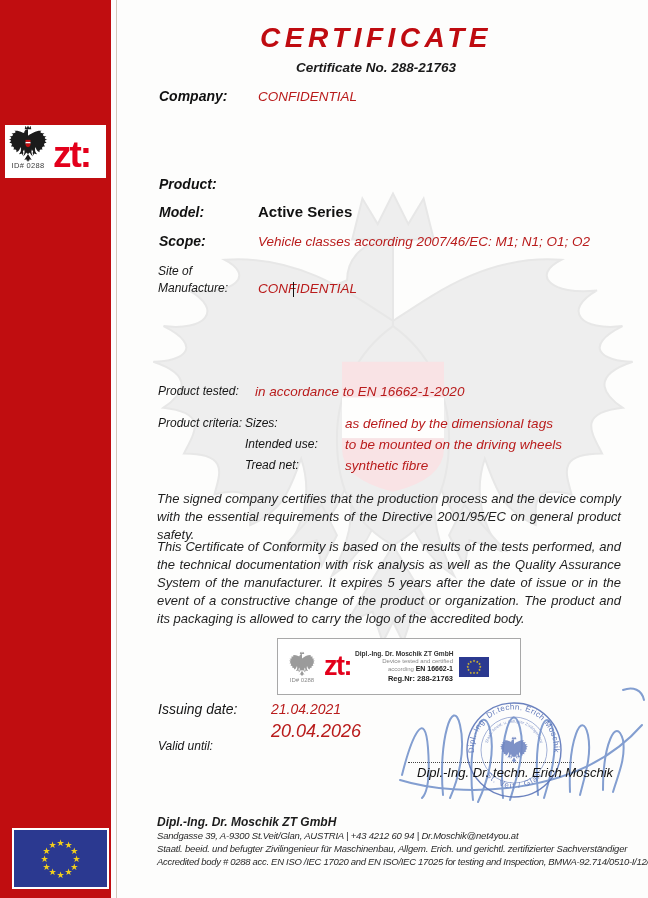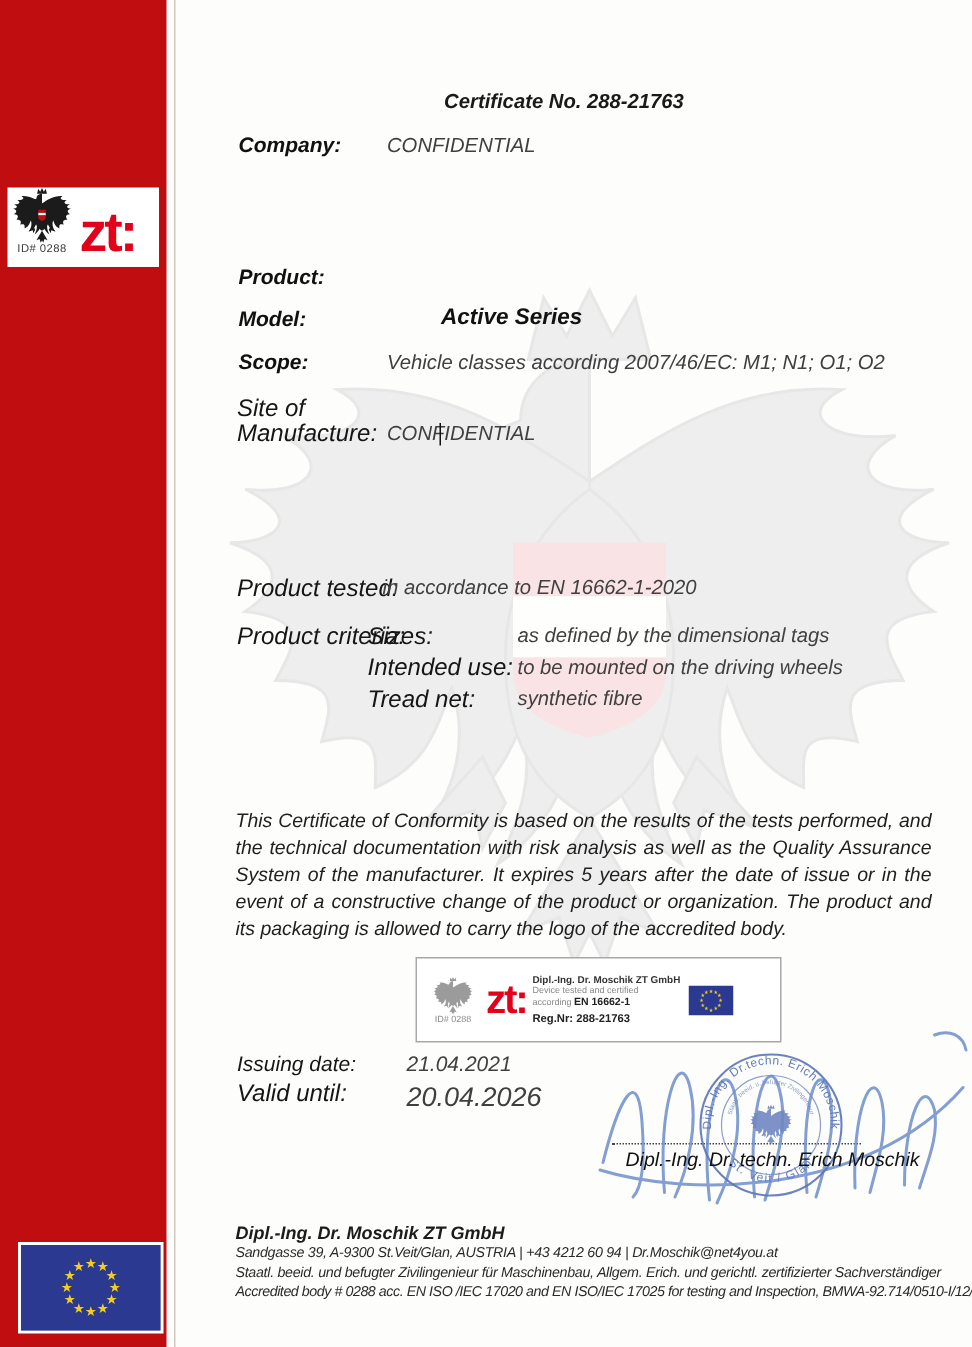--- a/index.html
+++ b/index.html
@@ -15,34 +15,34 @@
   
   .logo-box{position:absolute;left:5px;top:125px;width:101px;height:53px;background:#fff;display:flex;align-items:center;z-index:2;}
   .logo-eagle-wrap{position:relative;width:46px;height:53px;display:flex;flex-direction:column;align-items:center;}
   .logo-id{font-size:7.5px;color:#3c3c3c;letter-spacing:.3px;margin-top:-2px;white-space:nowrap;}
   .zt-big{font-weight:700;font-size:37px;line-height:37px;color:#e3001b;letter-spacing:-2px;margin-left:2px;margin-top:6px;}
 
   .title{position:absolute;left:118px;top:22px;width:516px;text-align:center;font-style:italic;font-weight:700;font-size:28px;letter-spacing:4.5px;color:#bf0b10;}
   .subtitle{position:absolute;left:118px;top:60px;width:516px;text-align:center;font-style:italic;font-weight:600;font-size:13.5px;color:#1a1a1a;}
 
   .lbl{position:absolute;font-style:italic;font-weight:700;font-size:14px;color:#111;white-space:nowrap;}
-  .lbl-reg{position:absolute;font-style:italic;font-weight:400;font-size:16px;color:#161616;white-space:nowrap;}
-  .val{position:absolute;font-style:italic;font-weight:400;font-size:13.5px;color:#404040;white-space:nowrap;}
-  .val-bold{position:absolute;font-style:italic;font-weight:700;font-size:15px;color:#111;white-space:nowrap;margin-left:36px;}
+  .lbl-reg{position:absolute;font-style:italic;font-weight:400;font-size:12px;color:#161616;white-space:nowrap;}
+  .val{position:absolute;font-style:italic;font-weight:400;font-size:13.5px;color:#b91c1c;white-space:nowrap;}
+  .val-bold{position:absolute;font-weight:700;font-size:15px;color:#111;white-space:nowrap;}
 
   .text-cursor{position:absolute;left:293px;top:282px;width:1px;height:15px;background:#111;}
 
   .para{position:absolute;left:157px;width:464px;font-style:italic;font-size:13px;line-height:18px;color:#1f1f1f;text-align:justify;}
 
   
   .stamp-box{position:absolute;left:277px;top:638px;width:242px;height:55px;background:#fff;border:1px solid #a8a8a8;display:flex;align-items:center;}
   .sb-eagle-wrap{display:flex;flex-direction:column;align-items:center;width:40px;margin-left:4px;}
   .sb-id{font-size:6px;color:#8b8b8b;white-space:nowrap;}
   .sb-zt{font-weight:700;font-size:27px;line-height:27px;color:#e3001b;letter-spacing:-1.5px;margin:0 4px 0 2px;}
-  .sb-text{width:98px;text-align:left;line-height:1.25;}
+  .sb-text{width:98px;text-align:right;line-height:1.25;}
   .sb-l1{font-size:6.6px;font-weight:700;color:#333;white-space:nowrap;}
   .sb-l2{font-size:6px;color:#888;white-space:nowrap;}
   .sb-l3{font-size:6px;color:#888;white-space:nowrap;}
   .sb-l3 b{font-size:7px;color:#222;}
   .sb-l4{font-size:7.5px;font-weight:700;color:#222;white-space:nowrap;}
   .sb-flag{margin-left:6px;}
 
   .dotted-line{position:absolute;left:408px;top:762px;width:166px;border-top:1px dotted #444;}
   .signer-name{position:absolute;left:417px;top:765px;font-style:italic;font-size:13px;color:#111;white-space:nowrap;z-index:4;}
   .sig-svg{position:absolute;left:398px;top:680px;z-index:3;}
@@ -94,20 +94,21 @@
           <use href="#eagle" fill="#1b1b1b"></use>
           <rect x="44" y="36" width="12" height="5" fill="#c00d10"></rect>
           <rect x="44" y="41" width="12" height="4" fill="#ffffff"></rect>
           <path d="M44,45 h12 v3 q0,4 -6,6 q-6,-2 -6,-6 z" fill="#c00d10"></path>
         </svg>
         <span class="logo-id">ID# 0288</span>
       </div>
       <span class="zt-big">zt:</span>
     </div>
 
+    <div class="title">CERTIFICATE</div>
     <div class="subtitle">Certificate No. 288-21763</div>
 
     <span class="lbl" style="left:159px;top:88px;">Company:</span>
     <span class="val" style="left:258px;top:89px;">CONFIDENTIAL</span>
 
     <span class="lbl" style="left:159px;top:176px;">Product:</span>
 
     <span class="lbl" style="left:159px;top:204px;">Model:</span>
     <span class="val-bold" style="left:258px;top:203px;">Active Series</span>
 
@@ -123,20 +124,21 @@
     <span class="val" style="left:255px;top:384px;">in accordance to EN 16662-1-2020</span>
 
     <span class="lbl-reg" style="left:158px;top:416px;">Product criteria:</span>
     <span class="lbl-reg" style="left:245px;top:416px;">Sizes:</span>
     <span class="val" style="left:345px;top:416px;">as defined by the dimensional tags</span>
     <span class="lbl-reg" style="left:245px;top:437px;">Intended use:</span>
     <span class="val" style="left:345px;top:437px;">to be mounted on the driving wheels</span>
     <span class="lbl-reg" style="left:245px;top:458px;">Tread net:</span>
     <span class="val" style="left:345px;top:458px;font-style:italic;">synthetic fibre</span>
 
+    <div class="para" style="top:490px;">The signed company certifies that the production process and the device comply with the essential requirements of the Directive 2001/95/EC on general product safety.</div>
     <div class="para" style="top:538px;">This Certificate of Conformity is based on the results of the tests performed, and the technical documentation with risk analysis as well as the Quality Assurance System of the manufacturer. It expires 5 years after the date of issue or in the event of a constructive change of the product or organization. The product and its packaging is allowed to carry the logo of the accredited body.</div>
 
     <div class="stamp-box">
       <div class="sb-eagle-wrap">
         <svg width="28" height="26" viewBox="0 0 100 92">
           <use href="#eagle" fill="#9b9b9b"></use>
         </svg>
         <span class="sb-id">ID# 0288</span>
       </div>
       <span class="sb-zt">zt:</span>
@@ -160,21 +162,21 @@
             <text x="9.5" y="14.3">★</text>
           <text x="8.7" y="11.1">★</text>
             <text x="9.5" y="7.9">★</text>
             <text x="11.8" y="5.6">★</text>
         </g>
       </svg>
     </div>
 
     <span class="lbl-reg" style="left:158px;top:701px;font-size:14px;">Issuing date:</span>
     <span class="val" style="left:271px;top:701px;font-size:14px;">21.04.2021</span>
-    <span class="lbl-reg" style="left:158px;top:721px;font-size:16px;">Valid until:</span>
+    <span class="lbl-reg" style="left:158px;top:739px;font-size:12px;">Valid until:</span>
     <span class="val" style="left:271px;top:721px;font-size:18px;">20.04.2026</span>
 
     <svg class="sig-svg" width="250" height="126" viewBox="0 0 250 126">
       <g stroke="#6e8ec9" stroke-width="2" fill="none" stroke-linecap="round" opacity="0.85">
         <path d="M4,95 C14,55 27,28 30,68 C32,95 30,112 24,118"></path>
         <path d="M45,115 C40,60 55,15 62,45 C68,70 60,100 52,118"></path>
         <path d="M75,120 C68,60 85,20 92,50 C98,75 88,105 80,122"></path>
         <path d="M105,118 C100,55 115,18 122,48 C128,72 118,100 112,120"></path>
         <path d="M140,115 C135,55 148,22 155,50 C160,72 152,98 146,118"></path>
         <path d="M172,112 C170,60 184,28 190,55 C194,75 187,95 182,115"></path>

